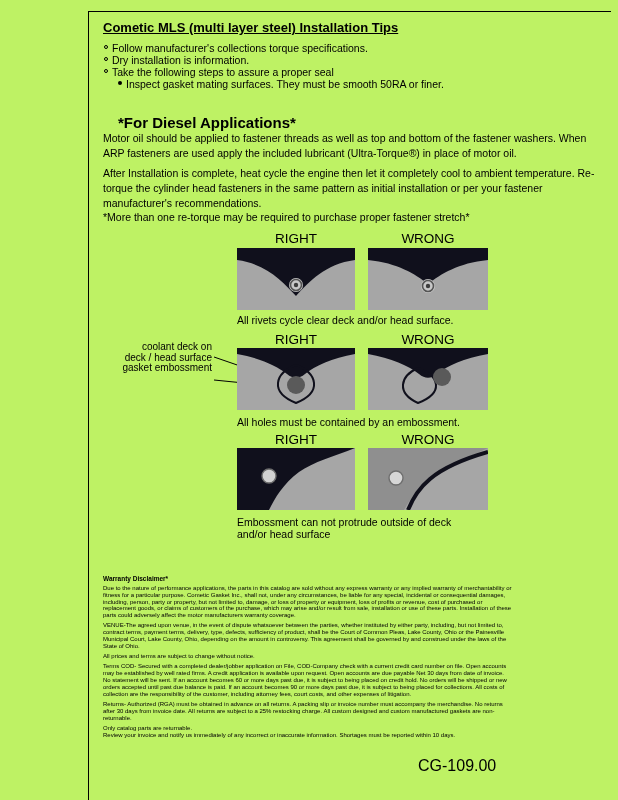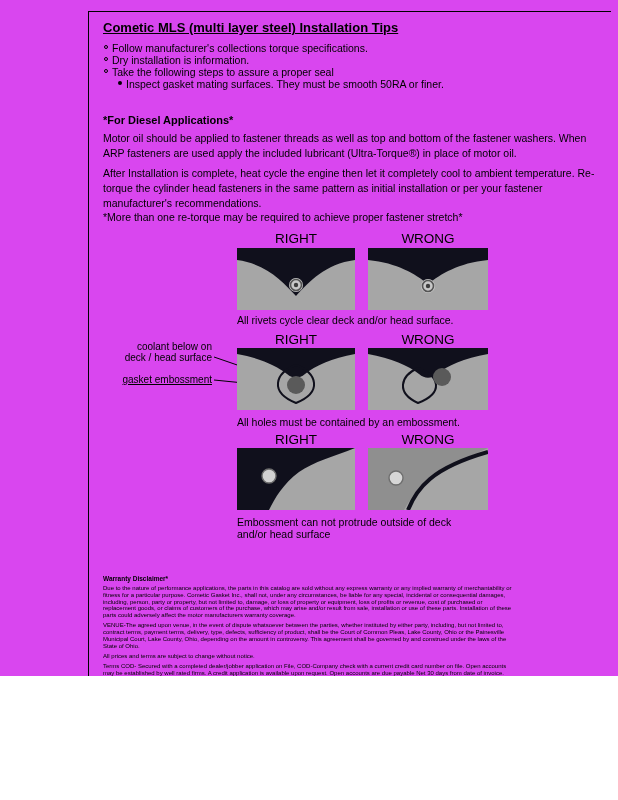--- a/index.html
+++ b/index.html
@@ -1,18 +1,18 @@
 <!DOCTYPE html>
 <html><head>
 <meta charset="utf-8">
 <style>
   * { margin:0; padding:0; box-sizing:border-box; }
   html,body { background:#ffffff; }
   body { font-family:"Liberation Sans", sans-serif; color:#000; }
-  .page { position:relative; width:618px; height:676px; background:#d946ef; overflow:hidden; }
+  .page { position:relative; width:618px; height:800px; background:#bef264; overflow:hidden; }
   .abs { position:absolute; }
 
   .border-top { left:88px; top:11px; width:523px; height:1px; background:#000; }
   .border-left { left:88px; top:11px; width:1px; height:789px; background:#000; }
 
   .title { left:103px; top:20px; font-size:13px; font-weight:bold; text-decoration:underline; white-space:nowrap; }
 
   .bullet-row { display:flex; align-items:flex-start; font-size:10.5px; line-height:12px; }
   .marker-open { flex:0 0 auto; width:4px; height:4px; border:1px solid #000; border-radius:50%; margin:3px 4px 0 0; }
   .marker-dot  { flex:0 0 auto; width:4px; height:4px; background:#000; border-radius:50%; margin:3px 4px 0 0; }
@@ -54,24 +54,24 @@
     <div class="bullet-row">
       <span class="marker-open"></span>
       <span>Take the following steps to assure a proper seal</span>
     </div>
     <div class="bullet-row" style="margin-left:14px;">
       <span class="marker-dot"></span>
       <span>Inspect gasket mating surfaces.  They must be smooth 50RA or finer.</span>
     </div>
   </div>
 
-  <div class="abs bold" style="left:103px; top:114px; font-size:11px;">*For Diesel Applications*</div>
+  <div class="abs bold" style="left:118px; top:114px; font-size:15px;">*For Diesel Applications*</div>
   <p class="abs body-par" style="left:103px; top:131px;">Motor oil should be applied to fastener threads as well as top and bottom of the fastener washers. When ARP fasteners are used apply the included lubricant (Ultra-Torque®) in place of motor oil.</p>
   <p class="abs body-par" style="left:103px; top:166px;">After Installation is complete, heat cycle the engine then let it completely cool to ambient temperature. Re-torque the cylinder head fasteners in the same pattern as initial installation or per your fastener manufacturer's recommendations.</p>
-  <p class="abs body-par" style="left:103px; top:210px;">*More than one re-torque may be required to achieve proper fastener stretch*</p>
+  <p class="abs body-par" style="left:103px; top:210px;">*More than one re-torque may be required to purchase proper fastener stretch*</p>
 
   <div class="abs col-header" style="left:237px; top:231px; width:118px;">RIGHT</div>
   <div class="abs col-header" style="left:368px; top:231px; width:120px;">WRONG</div>
 
   <svg class="abs panel" style="left:237px; top:248px;" width="118" height="62" viewBox="0 0 118 62">
     <rect width="118" height="62" fill="#a6a6a6"></rect>
     <path d="M0,0 H118 V12 C88,16 72,34 59,48 C46,34 30,16 0,12 Z" fill="#10101c"></path>
     <circle cx="59" cy="37" r="7" fill="#c8c8c8"></circle>
     <circle cx="59" cy="37" r="5.5" fill="none" stroke="#555" stroke-width="1.6"></circle>
     <circle cx="59" cy="37" r="2.2" fill="#3d3d3d"></circle>
@@ -82,24 +82,24 @@
     <circle cx="60" cy="38" r="7" fill="#c8c8c8"></circle>
     <circle cx="60" cy="38" r="5.5" fill="none" stroke="#555" stroke-width="1.6"></circle>
     <circle cx="60" cy="38" r="2.2" fill="#3d3d3d"></circle>
   </svg>
   <div class="abs caption" style="left:237px; top:314px;">All rivets cycle clear deck and/or head surface.</div>
 
   <div class="abs col-header" style="left:237px; top:332px; width:118px;">RIGHT</div>
   <div class="abs col-header" style="left:368px; top:332px; width:120px;">WRONG</div>
 
   <div class="abs callout" style="left:112px; top:341px; width:100px;">
-    <div>coolant below on</div>
+    <div>coolant deck on</div>
     <div>deck / head surface</div>
   </div>
-  <div class="abs callout" style="left:112px; top:374px; width:100px;text-decoration:underline;">gasket embossment</div>
+  <div class="abs callout" style="left:112px; top:362px; width:100px;">gasket embossment</div>
 
   <svg class="abs" style="left:214px; top:347px;" width="62" height="45" viewBox="0 0 62 45">
     <line x1="0" y1="10" x2="58" y2="30" stroke="#000" stroke-width="1"></line>
     <line x1="0" y1="33" x2="50" y2="38" stroke="#000" stroke-width="1"></line>
   </svg>
 
   <svg class="abs panel" style="left:237px; top:348px;" width="118" height="62" viewBox="0 0 118 62">
     <rect width="118" height="62" fill="#a6a6a6"></rect>
     <path d="M0,0 H118 V6 C95,10 78,18 68,26 C62,31 56,31 50,26 C40,18 23,10 0,6 Z" fill="#10101c"></path>
     <path d="M59,17 C80,25 86,44 59,55 C32,44 38,25 59,17 Z" fill="none" stroke="#10101c" stroke-width="2"></path>

